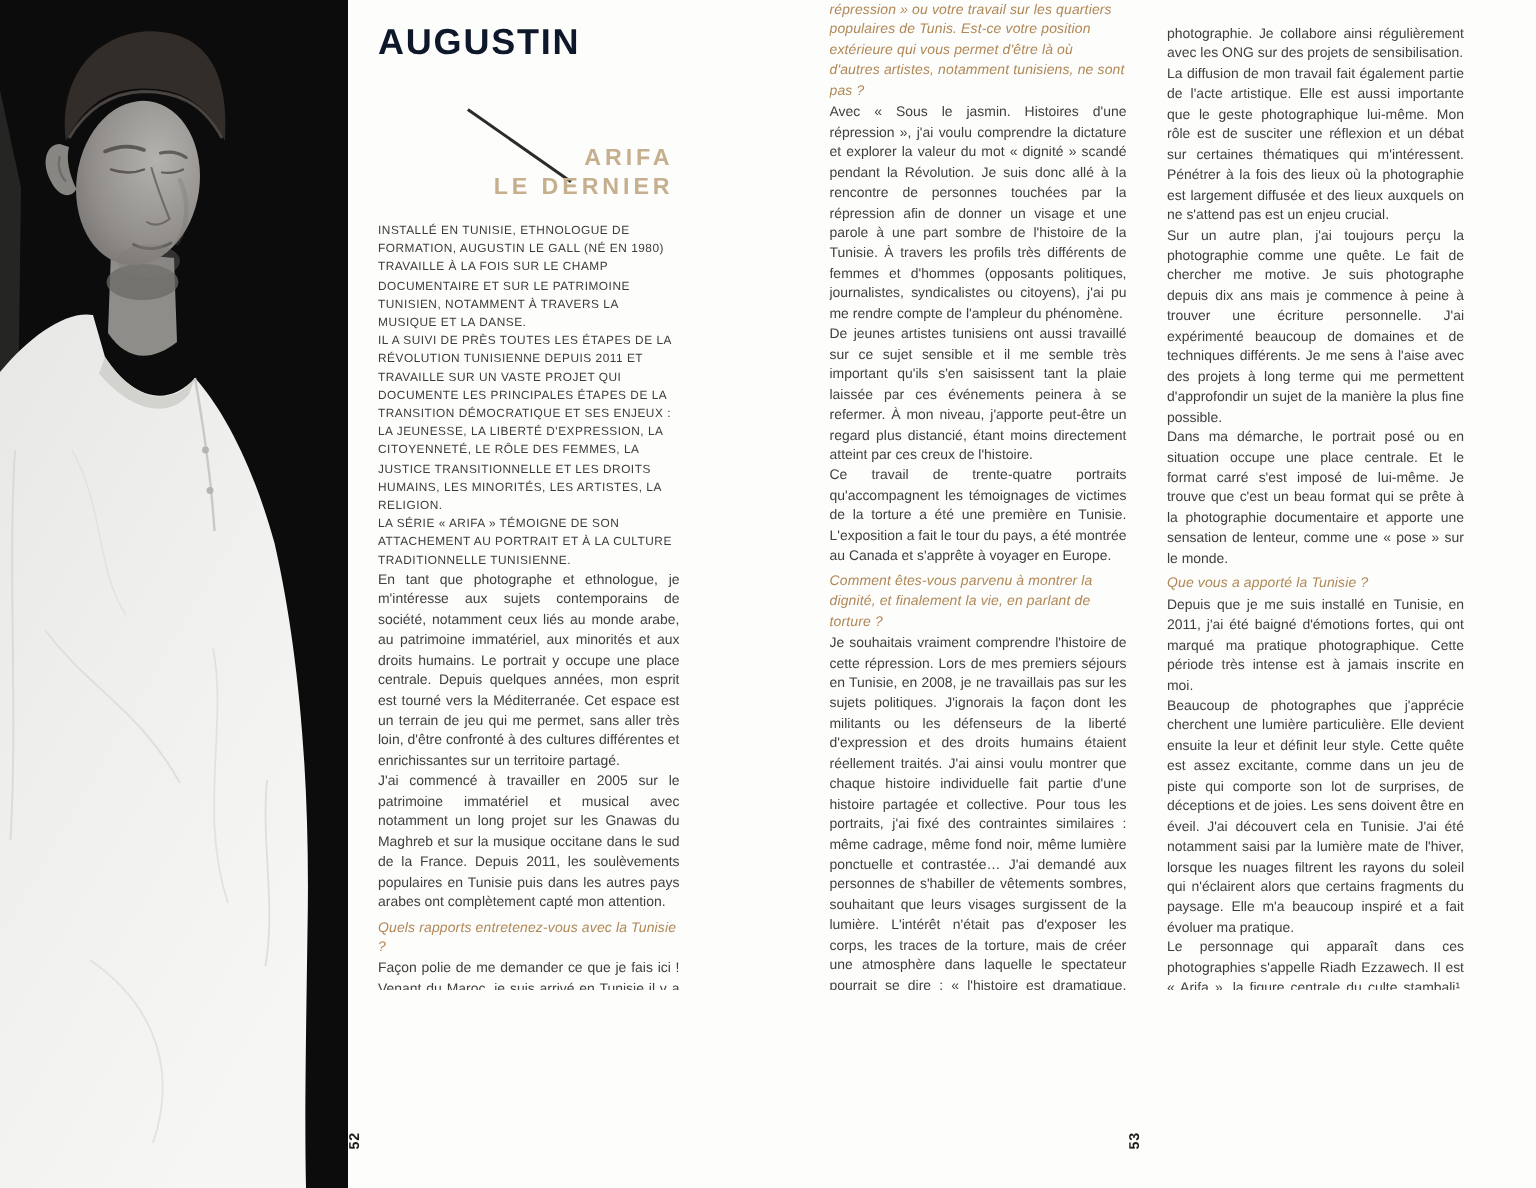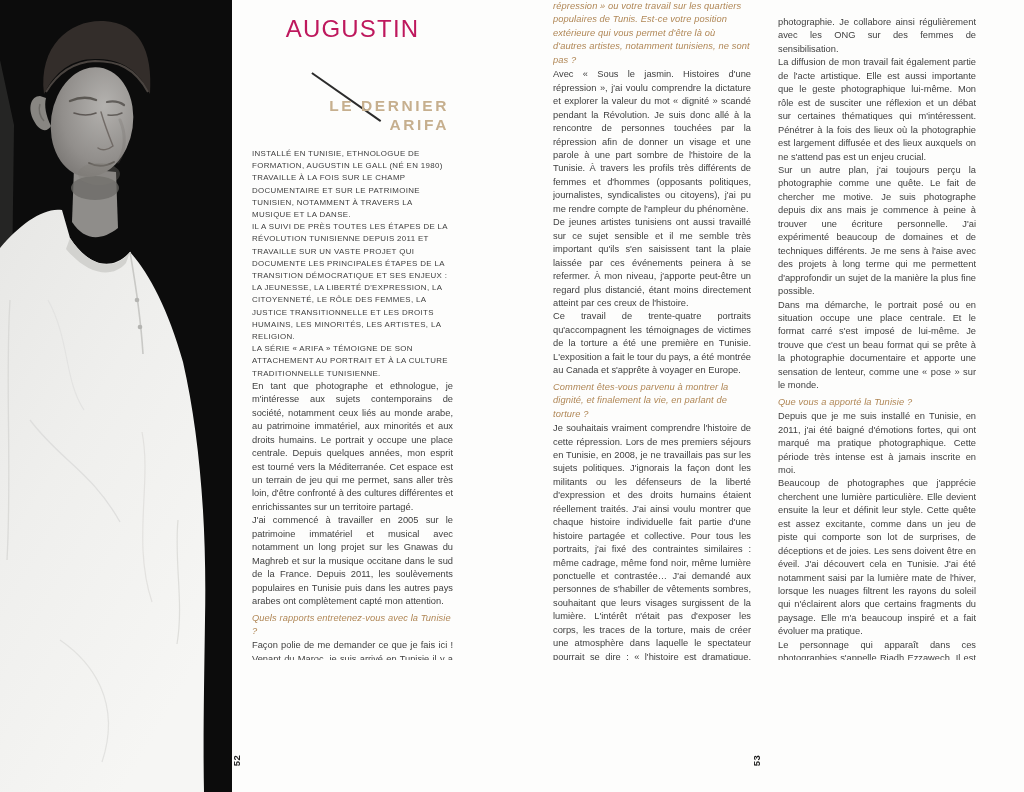--- a/index.html
+++ b/index.html
@@ -34,22 +34,22 @@
   .col2 .first, .col3 .first{margin-top:16px;}
   p{margin:0;}
   p.q{
     color:#b08756;font-style:italic;text-align:left;
     margin-top:3px;margin-bottom:1px;letter-spacing:.1px;
   }
   p.q.cont{margin-top:0;}
   
   .author{
     margin-top:18px;
-    font-size:24px;line-height:22px;font-weight:normal;color:#be185d;
-    letter-spacing:1.2px;text-align:center;
+    font-size:24px;line-height:22px;font-weight:bold;color:#0f172a;
+    letter-spacing:1.2px;text-align:left;
   }
   .diag-line{
     position:absolute;left:312px;top:72px;width:84px;height:1.6px;
     background:#2b2b2b;transform:rotate(35deg);transform-origin:left center;
   }
   .series-title{
     margin-top:56px;
     font-size:15.5px;line-height:19px;font-weight:bold;
     color:#c6af8e;letter-spacing:2.6px;text-align:right;padding-right:4px;
   }
@@ -135,22 +135,22 @@
   <div class="pagenum left">52</div>
   <div class="pagenum right">53</div>
 
   <div class="diag-line"></div>
 
   <div class="col col1">
     <div class="author">
       <div>AUGUSTIN</div>
     </div>
     <div class="series-title">
+      <div>ARIFA</div>
       <div>LE DERNIER</div>
-      <div>ARIFA</div>
     </div>
     <div class="intro">
       <p>INSTALLÉ EN TUNISIE, ETHNOLOGUE DE FORMATION, AUGUSTIN LE GALL (NÉ EN 1980) TRAVAILLE À LA FOIS SUR LE CHAMP DOCUMENTAIRE ET SUR LE PATRIMOINE TUNISIEN, NOTAMMENT À TRAVERS LA MUSIQUE ET LA DANSE.</p>
       <p>IL A SUIVI DE PRÈS TOUTES LES ÉTAPES DE LA RÉVOLUTION TUNISIENNE DEPUIS 2011 ET TRAVAILLE SUR UN VASTE PROJET QUI DOCUMENTE LES PRINCIPALES ÉTAPES DE LA TRANSITION DÉMOCRATIQUE ET SES ENJEUX : LA JEUNESSE, LA LIBERTÉ D'EXPRESSION, LA CITOYENNETÉ, LE RÔLE DES FEMMES, LA JUSTICE TRANSITIONNELLE ET LES DROITS HUMAINS, LES MINORITÉS, LES ARTISTES, LA RELIGION.</p>
       <p>LA SÉRIE « ARIFA » TÉMOIGNE DE SON ATTACHEMENT AU PORTRAIT ET À LA CULTURE TRADITIONNELLE TUNISIENNE.</p>
     </div>
     <p class="a">En tant que photographe et ethnologue, je m'intéresse aux sujets contemporains de société, notamment ceux liés au monde arabe, au patrimoine immatériel, aux minorités et aux droits humains. Le portrait y occupe une place centrale. Depuis quelques années, mon esprit est tourné vers la Méditerranée. Cet espace est un terrain de jeu qui me permet, sans aller très loin, d'être confronté à des cultures différentes et enrichissantes sur un territoire partagé.</p>
     <p class="a">J'ai commencé à travailler en 2005 sur le patrimoine immatériel et musical avec notamment un long projet sur les Gnawas du Maghreb et sur la musique occitane dans le sud de la France. Depuis 2011, les soulèvements populaires en Tunisie puis dans les autres pays arabes ont complètement capté mon attention.</p>
     <p class="q">Quels rapports entretenez-vous avec la Tunisie ?</p>
     <p class="a">Façon polie de me demander ce que je fais ici ! Venant du Maroc, je suis arrivé en Tunisie il y a plusieurs années pour poursuivre un travail sur la musique gnawa (le stambali en Tunisie). En 2011, la vague de la révolution m'a emportée avec elle et j'ai ainsi couvert ce processus jusqu'aux dernières élections de la fin de l'année 2014.</p>
@@ -162,21 +162,21 @@
     <p class="a">Avec « Sous le jasmin. Histoires d'une répression », j'ai voulu comprendre la dictature et explorer la valeur du mot « dignité » scandé pendant la Révolution. Je suis donc allé à la rencontre de personnes touchées par la répression afin de donner un visage et une parole à une part sombre de l'histoire de la Tunisie. À travers les profils très différents de femmes et d'hommes (opposants politiques, journalistes, syndicalistes ou citoyens), j'ai pu me rendre compte de l'ampleur du phénomène.</p>
     <p class="a">De jeunes artistes tunisiens ont aussi travaillé sur ce sujet sensible et il me semble très important qu'ils s'en saisissent tant la plaie laissée par ces événements peinera à se refermer. À mon niveau, j'apporte peut-être un regard plus distancié, étant moins directement atteint par ces creux de l'histoire.</p>
     <p class="a">Ce travail de trente-quatre portraits qu'accompagnent les témoignages de victimes de la torture a été une première en Tunisie. L'exposition a fait le tour du pays, a été montrée au Canada et s'apprête à voyager en Europe.</p>
     <p class="q">Comment êtes-vous parvenu à montrer la dignité, et finalement la vie, en parlant de torture ?</p>
     <p class="a">Je souhaitais vraiment comprendre l'histoire de cette répression. Lors de mes premiers séjours en Tunisie, en 2008, je ne travaillais pas sur les sujets politiques. J'ignorais la façon dont les militants ou les défenseurs de la liberté d'expression et des droits humains étaient réellement traités. J'ai ainsi voulu montrer que chaque histoire individuelle fait partie d'une histoire partagée et collective. Pour tous les portraits, j'ai fixé des contraintes similaires : même cadrage, même fond noir, même lumière ponctuelle et contrastée… J'ai demandé aux personnes de s'habiller de vêtements sombres, souhaitant que leurs visages surgissent de la lumière. L'intérêt n'était pas d'exposer les corps, les traces de la torture, mais de créer une atmosphère dans laquelle le spectateur pourrait se dire : « l'histoire est dramatique, chaque histoire est dramatique ». Parallèlement, les témoignages révélaient la capacité de chacun à survivre à cette tragédie et donc à avancer. Ces histoires, qui n'en forment qu'une, doivent être mises au jour, conservées et transmises afin de ne pas oublier et de tout faire pour éviter qu'elles se répètent.</p>
     <p class="q">Pour quelles raisons faites-vous de la photographie ?</p>
 
   </div>
 
   <div class="col col3">
-    <p class="a first">photographie. Je collabore ainsi régulièrement avec les ONG sur des femmes de sensibilisation.</p>
+    <p class="a first">photographie. Je collabore ainsi régulièrement avec les ONG sur des projets de sensibilisation.</p>
     <p class="a">La diffusion de mon travail fait également partie de l'acte artistique. Elle est aussi importante que le geste photographique lui-même. Mon rôle est de susciter une réflexion et un débat sur certaines thématiques qui m'intéressent. Pénétrer à la fois des lieux où la photographie est largement diffusée et des lieux auxquels on ne s'attend pas est un enjeu crucial.</p>
     <p class="a">Sur un autre plan, j'ai toujours perçu la photographie comme une quête. Le fait de chercher me motive. Je suis photographe depuis dix ans mais je commence à peine à trouver une écriture personnelle. J'ai expérimenté beaucoup de domaines et de techniques différents. Je me sens à l'aise avec des projets à long terme qui me permettent d'approfondir un sujet de la manière la plus fine possible.</p>
     <p class="a">Dans ma démarche, le portrait posé ou en situation occupe une place centrale. Et le format carré s'est imposé de lui-même. Je trouve que c'est un beau format qui se prête à la photographie documentaire et apporte une sensation de lenteur, comme une « pose » sur le monde.</p>
     <p class="q">Que vous a apporté la Tunisie ?</p>
     <p class="a">Depuis que je me suis installé en Tunisie, en 2011, j'ai été baigné d'émotions fortes, qui ont marqué ma pratique photographique. Cette période très intense est à jamais inscrite en moi.</p>
     <p class="a">Beaucoup de photographes que j'apprécie cherchent une lumière particulière. Elle devient ensuite la leur et définit leur style. Cette quête est assez excitante, comme dans un jeu de piste qui comporte son lot de surprises, de déceptions et de joies. Les sens doivent être en éveil. J'ai découvert cela en Tunisie. J'ai été notamment saisi par la lumière mate de l'hiver, lorsque les nuages filtrent les rayons du soleil qui n'éclairent alors que certains fragments du paysage. Elle m'a beaucoup inspiré et a fait évoluer ma pratique.</p>
     <p class="a">Le personnage qui apparaît dans ces photographies s'appelle Riadh Ezzawech. Il est « Arifa », la figure centrale du culte stambali¹, culte de possession d'origine afro-maghrébine où, au cours du rituel, les esprits des ancêtres sont invoqués. Riadh fait le lien entre le monde des esprits et le monde des humains. Il a été choisi par les esprits, les Mlouks et les Djinns, pour transmettre leur puissance.</p>
 
   </div>
 

